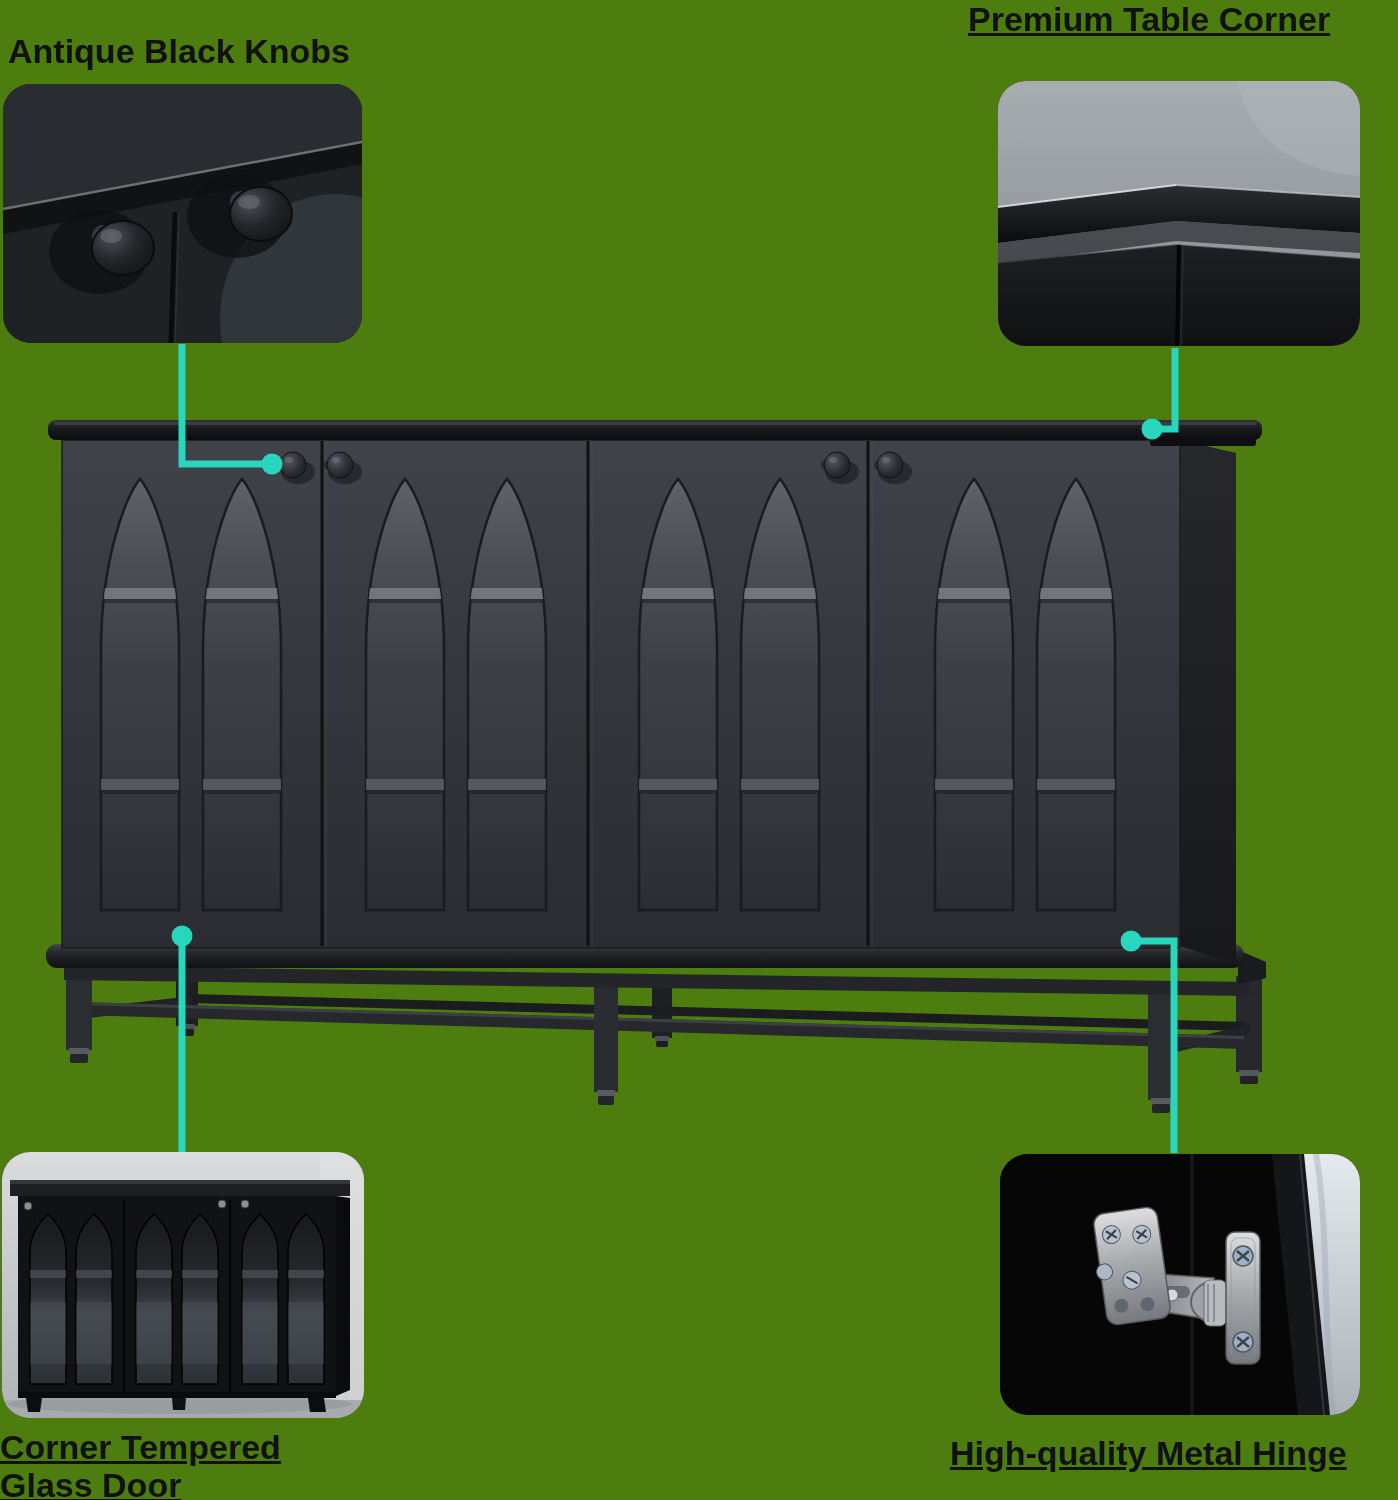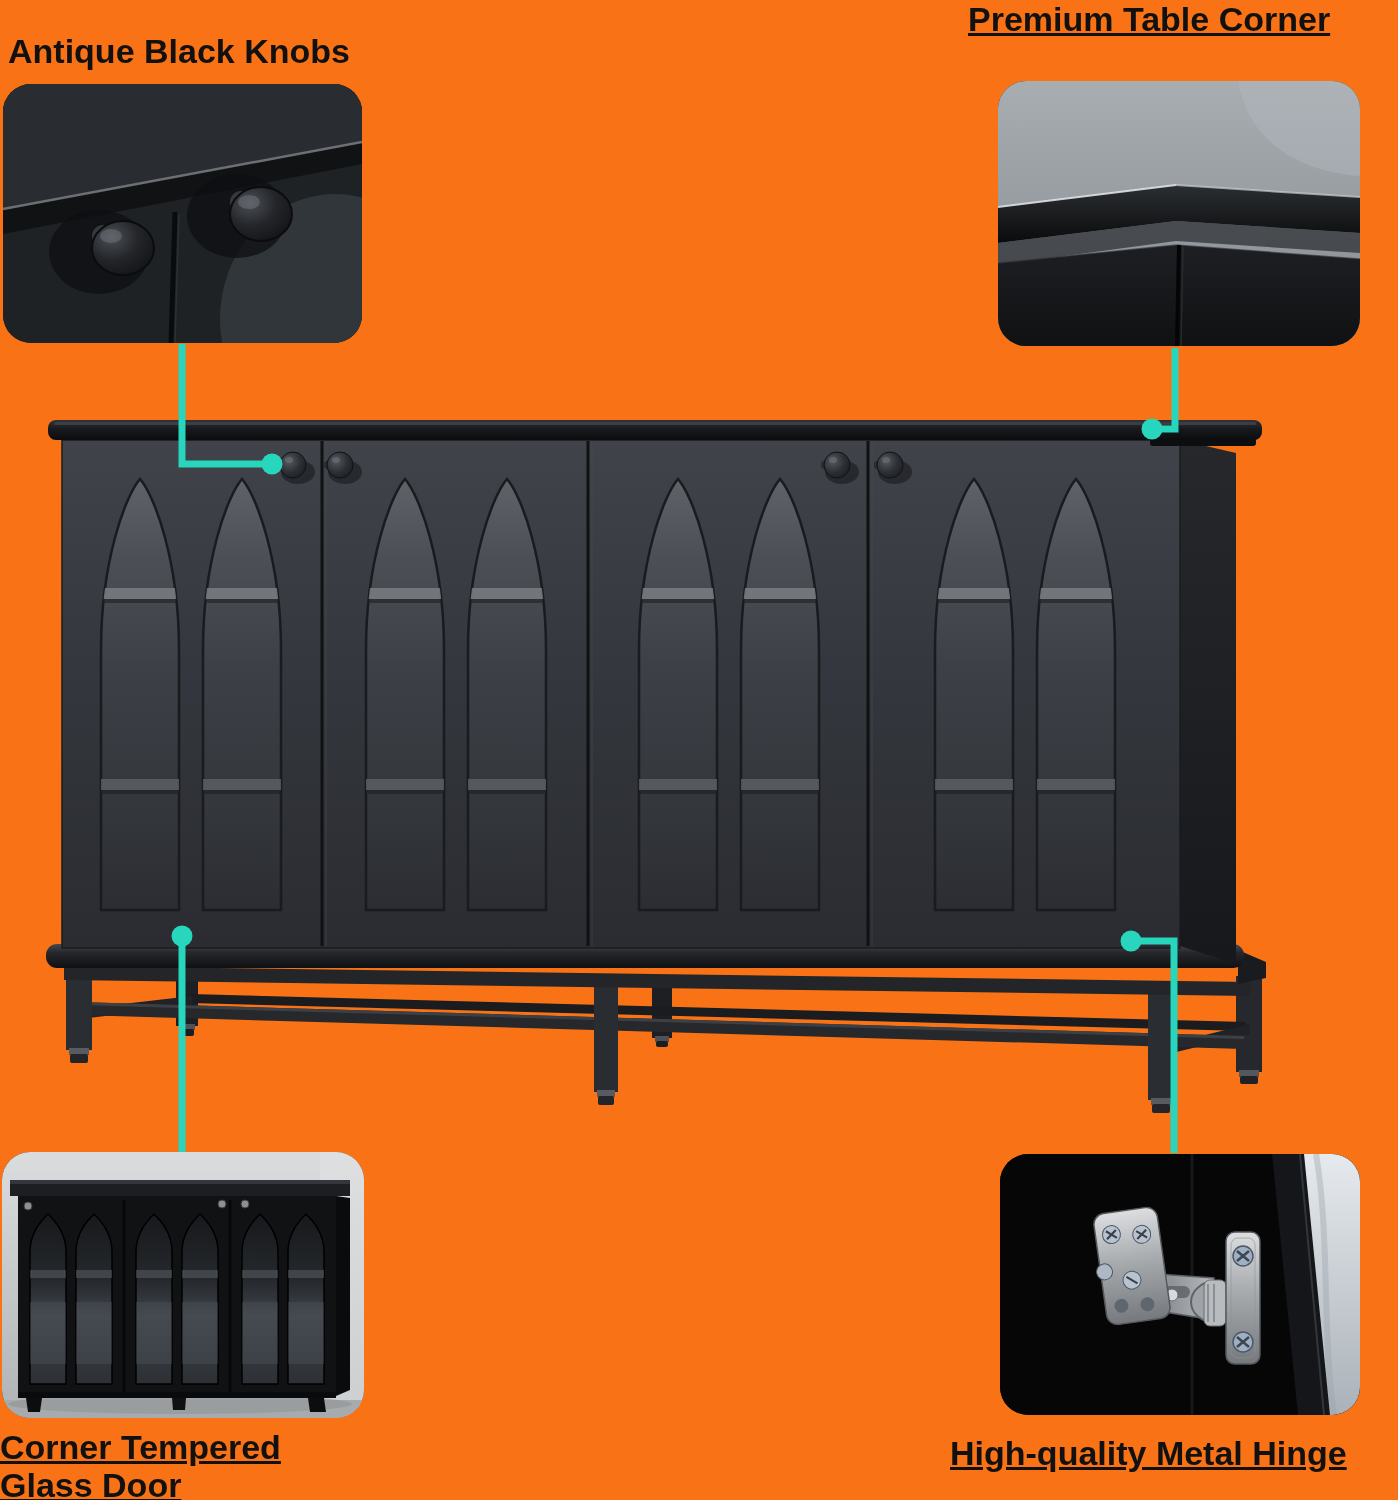--- a/index.html
+++ b/index.html
@@ -1,17 +1,17 @@
 <!DOCTYPE html>
 <html><head>
 <meta charset="utf-8">
 <style>
   html,body{margin:0;padding:0;background:#ffffff;}
   .canvas{
-    position:relative;width:1398px;height:1500px;background:#f97316;overflow:hidden;
+    position:relative;width:1398px;height:1500px;background:#4d7c0f;overflow:hidden;
     font-family:"Liberation Sans", sans-serif;
   }
   .abs{position:absolute;}
   .heading{
     font-weight:700;color:#111;font-size:34px;line-height:38px;
     letter-spacing:0px;white-space:nowrap;
   }
   .heading.center{text-align:left;white-space:normal;text-decoration:underline;}
   .inset{
     position:absolute;border-radius:28px;overflow:hidden;background:#1c1e21;

